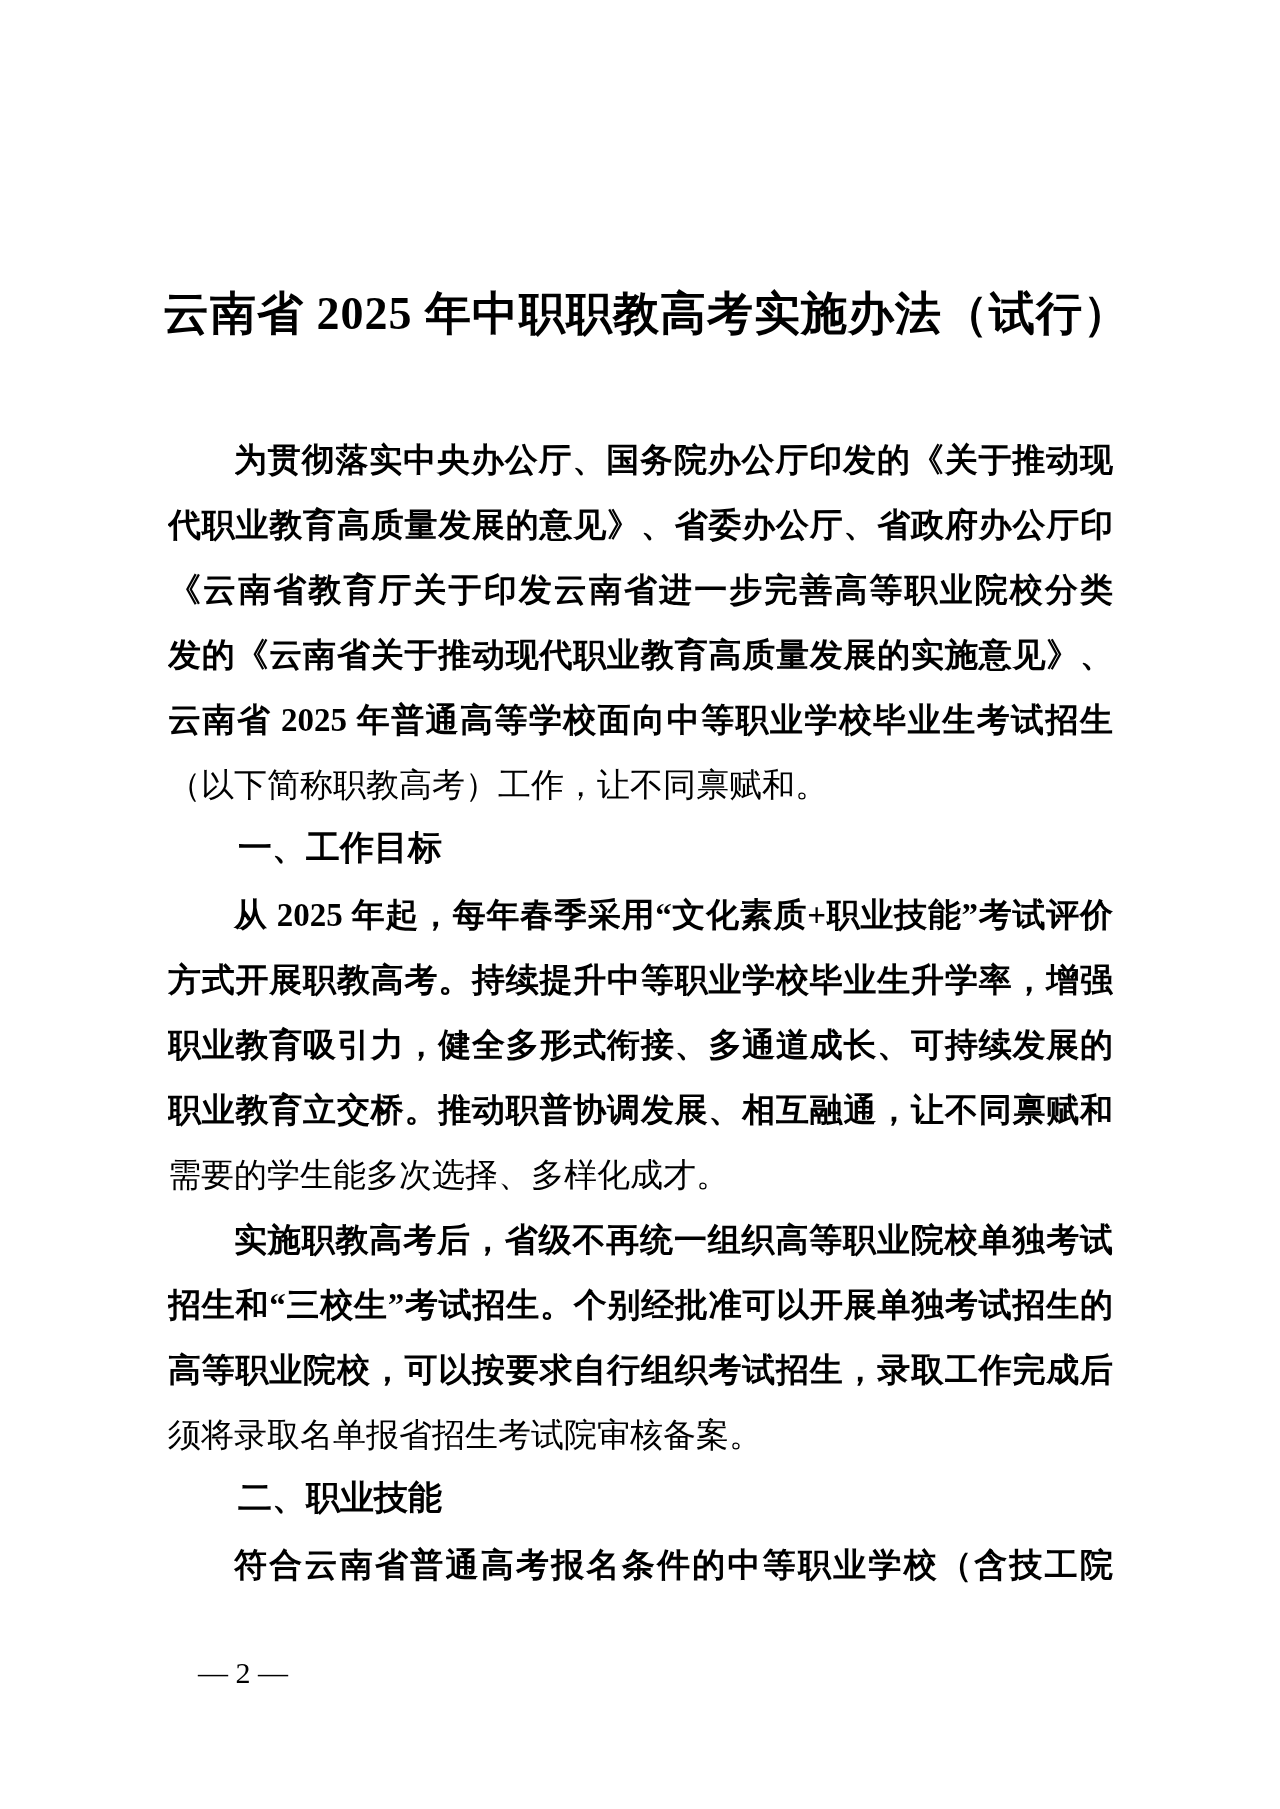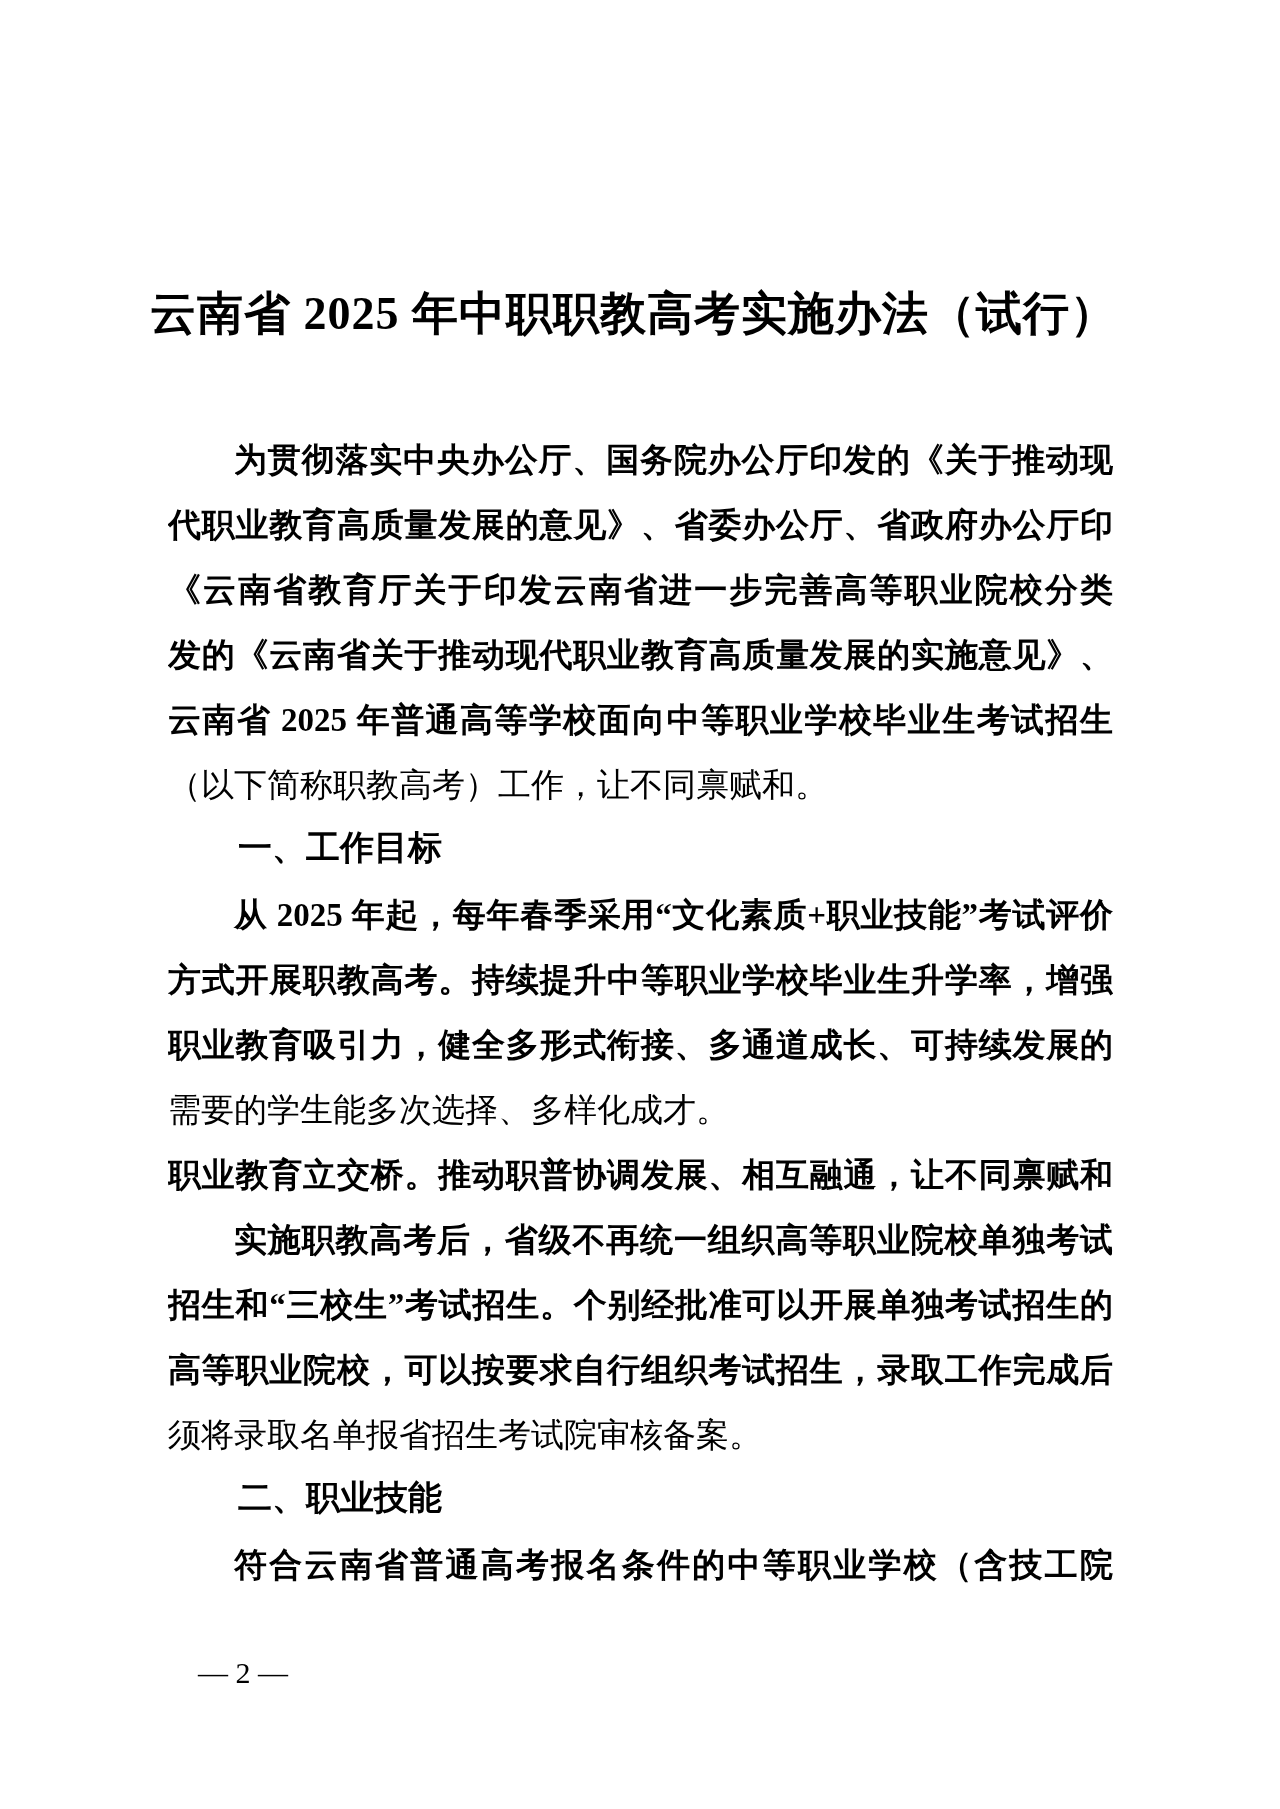--- a/index.html
+++ b/index.html
@@ -11,21 +11,21 @@
     background: #ffffff;
     overflow: hidden;
     color: #000000;
     font-family: "Liberation Serif", "DejaVu Serif", serif;
   }
   .doc-title {
     position: absolute;
     left: 150px;
     top: 283px;
     width: 980px;
-    text-align: left;
+    text-align: right;
     font-family: "Liberation Serif", "DejaVu Serif", serif;
     font-weight: bold;
     font-size: 46px;
     letter-spacing: 1px;
     white-space: nowrap;
   }
   .doc-body {
     position: absolute;
     left: 168px;
     top: 428px;
@@ -75,22 +75,22 @@
         <div class="line fill">《云南省教育厅关于印发云南省进一步完善高等职业院校分类</div>
         <div class="line fill">发的《云南省关于推动现代职业教育高质量发展的实施意见》、</div>
         <div class="line fill">云南省 2025 年普通高等学校面向中等职业学校毕业生考试招生</div>
         <div class="line">（以下简称职教高考）工作，让不同禀赋和。</div>
       </div>
       <div class="heading">一、工作目标</div>
       <div class="paragraph">
         <div class="line indent fill">从 2025 年起，每年春季采用“文化素质+职业技能”考试评价</div>
         <div class="line fill">方式开展职教高考。持续提升中等职业学校毕业生升学率，增强</div>
         <div class="line fill">职业教育吸引力，健全多形式衔接、多通道成长、可持续发展的</div>
+        <div class="line fill">职业教育立交桥。推动职普协调发展、相互融通，让不同禀赋和</div>
         <div class="line">需要的学生能多次选择、多样化成才。</div>
-        <div class="line fill">职业教育立交桥。推动职普协调发展、相互融通，让不同禀赋和</div>
       </div>
       <div class="paragraph">
         <div class="line indent fill">实施职教高考后，省级不再统一组织高等职业院校单独考试</div>
         <div class="line fill">招生和“三校生”考试招生。个别经批准可以开展单独考试招生的</div>
         <div class="line fill">高等职业院校，可以按要求自行组织考试招生，录取工作完成后</div>
         <div class="line">须将录取名单报省招生考试院审核备案。</div>
       </div>
       <div class="heading">二、职业技能</div>
       <div class="paragraph">
         <div class="line indent fill">符合云南省普通高考报名条件的中等职业学校（含技工院</div>

